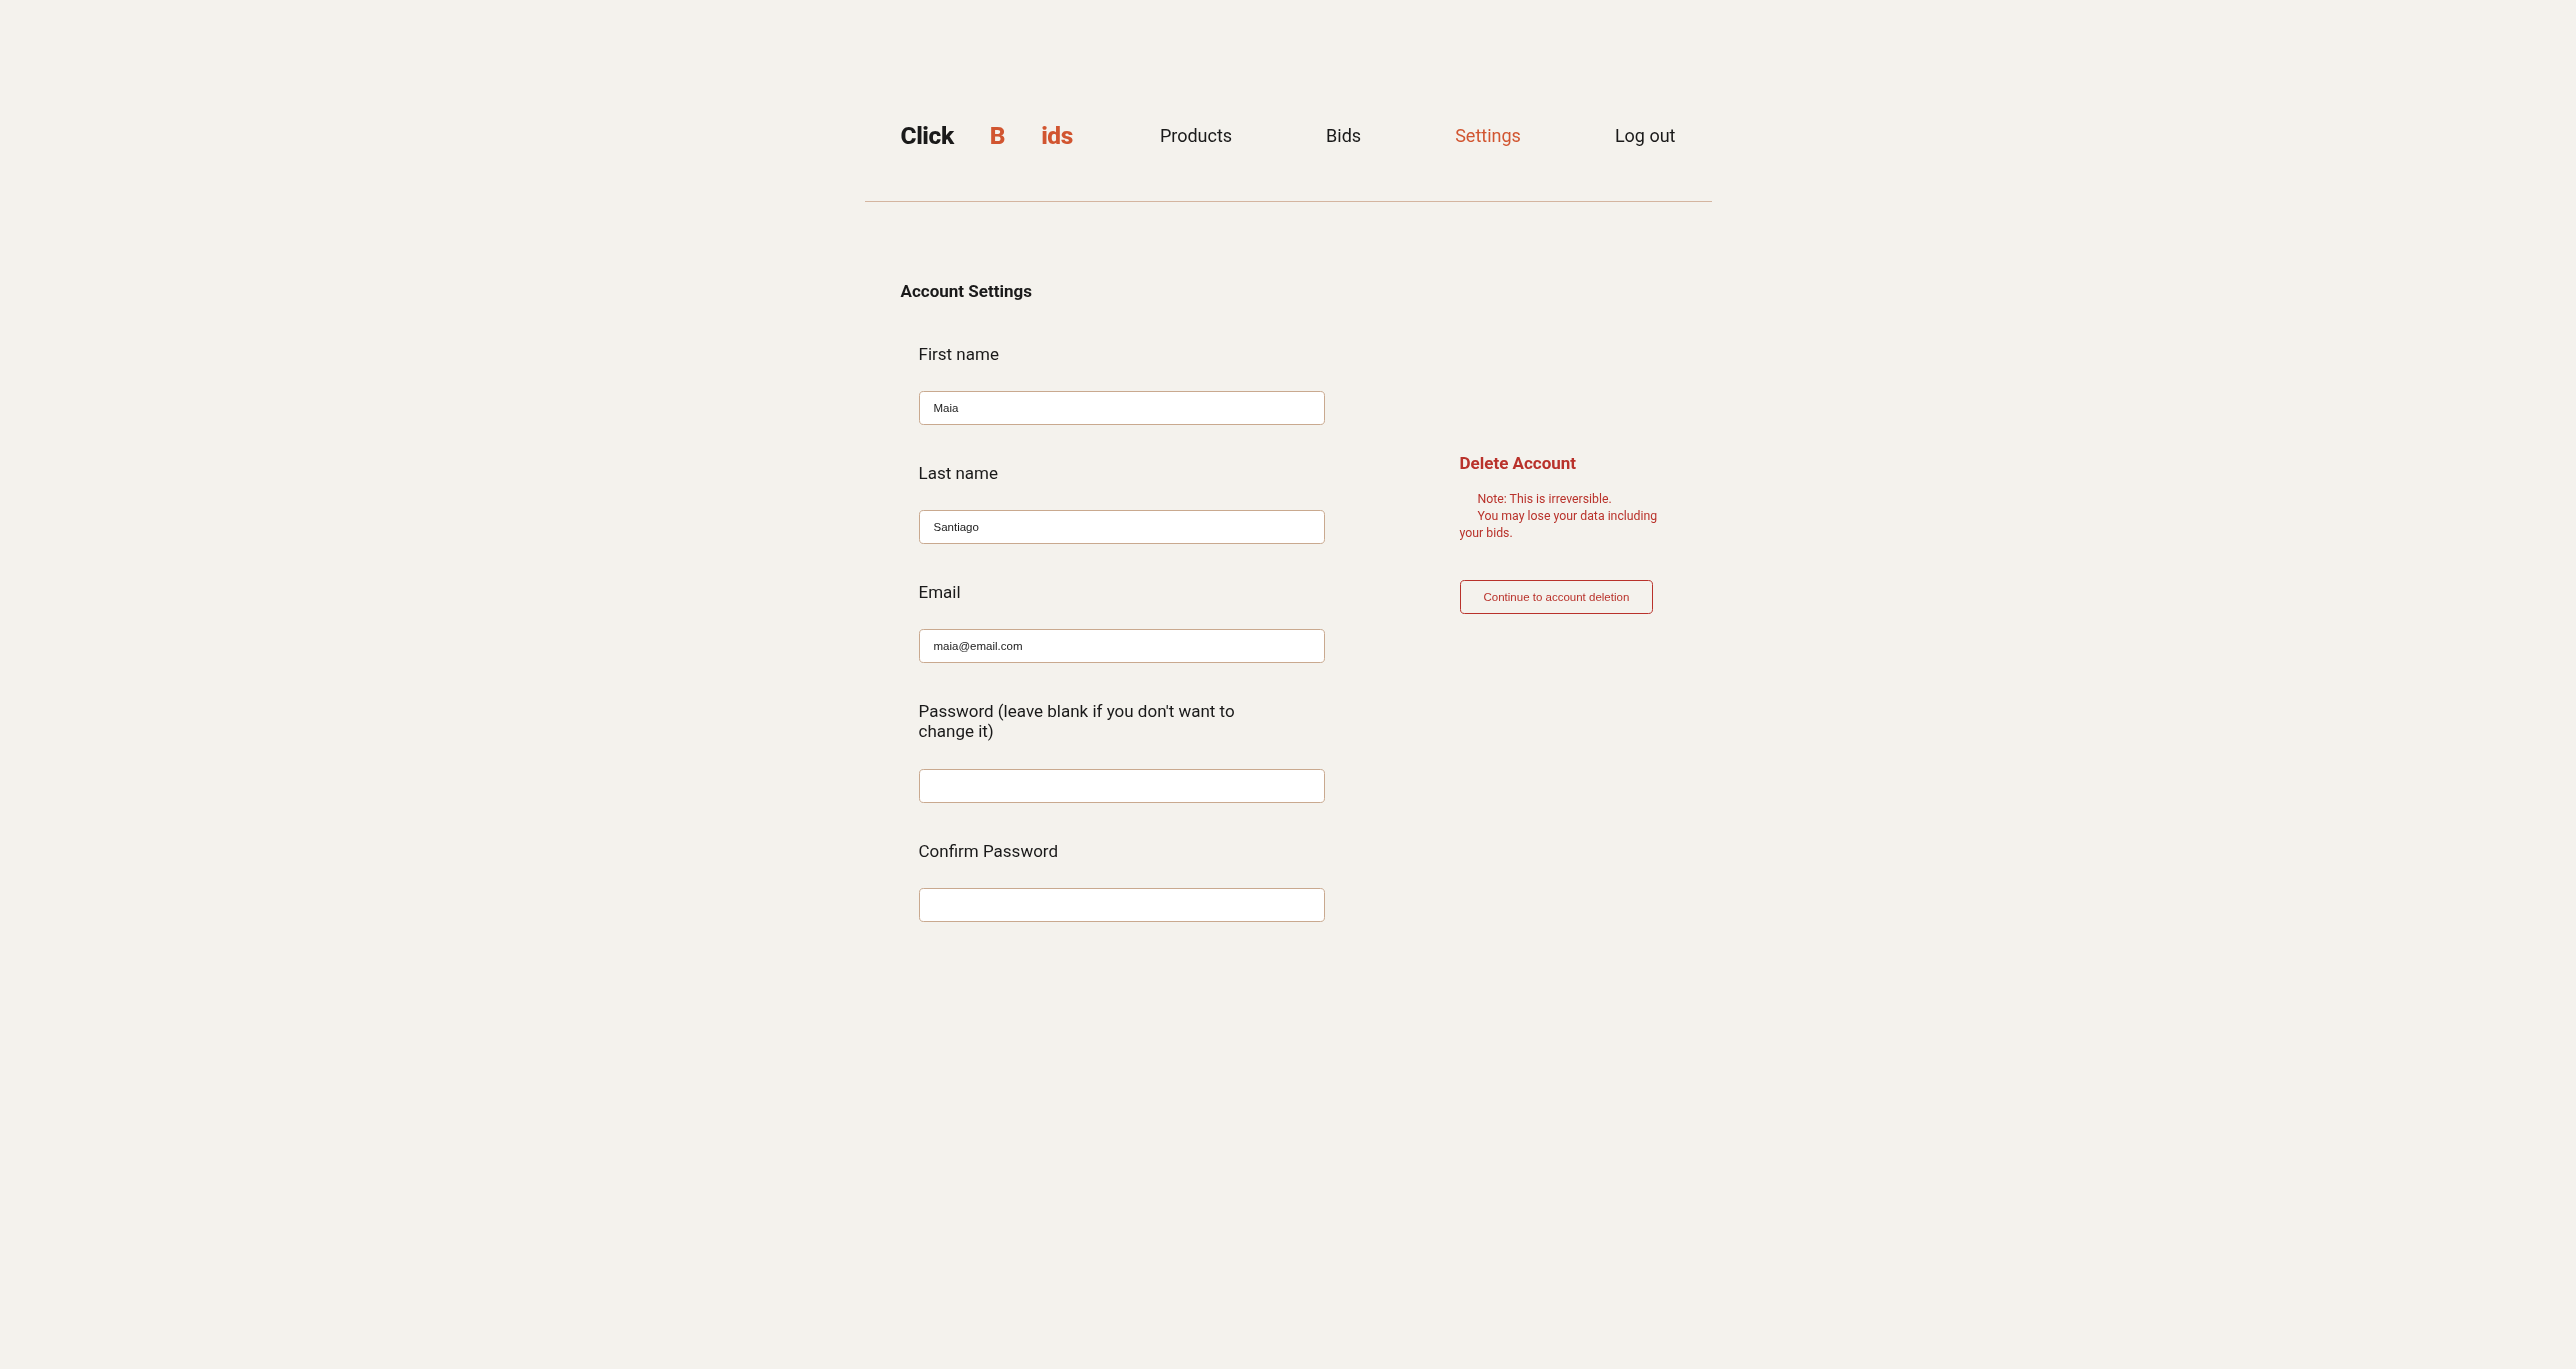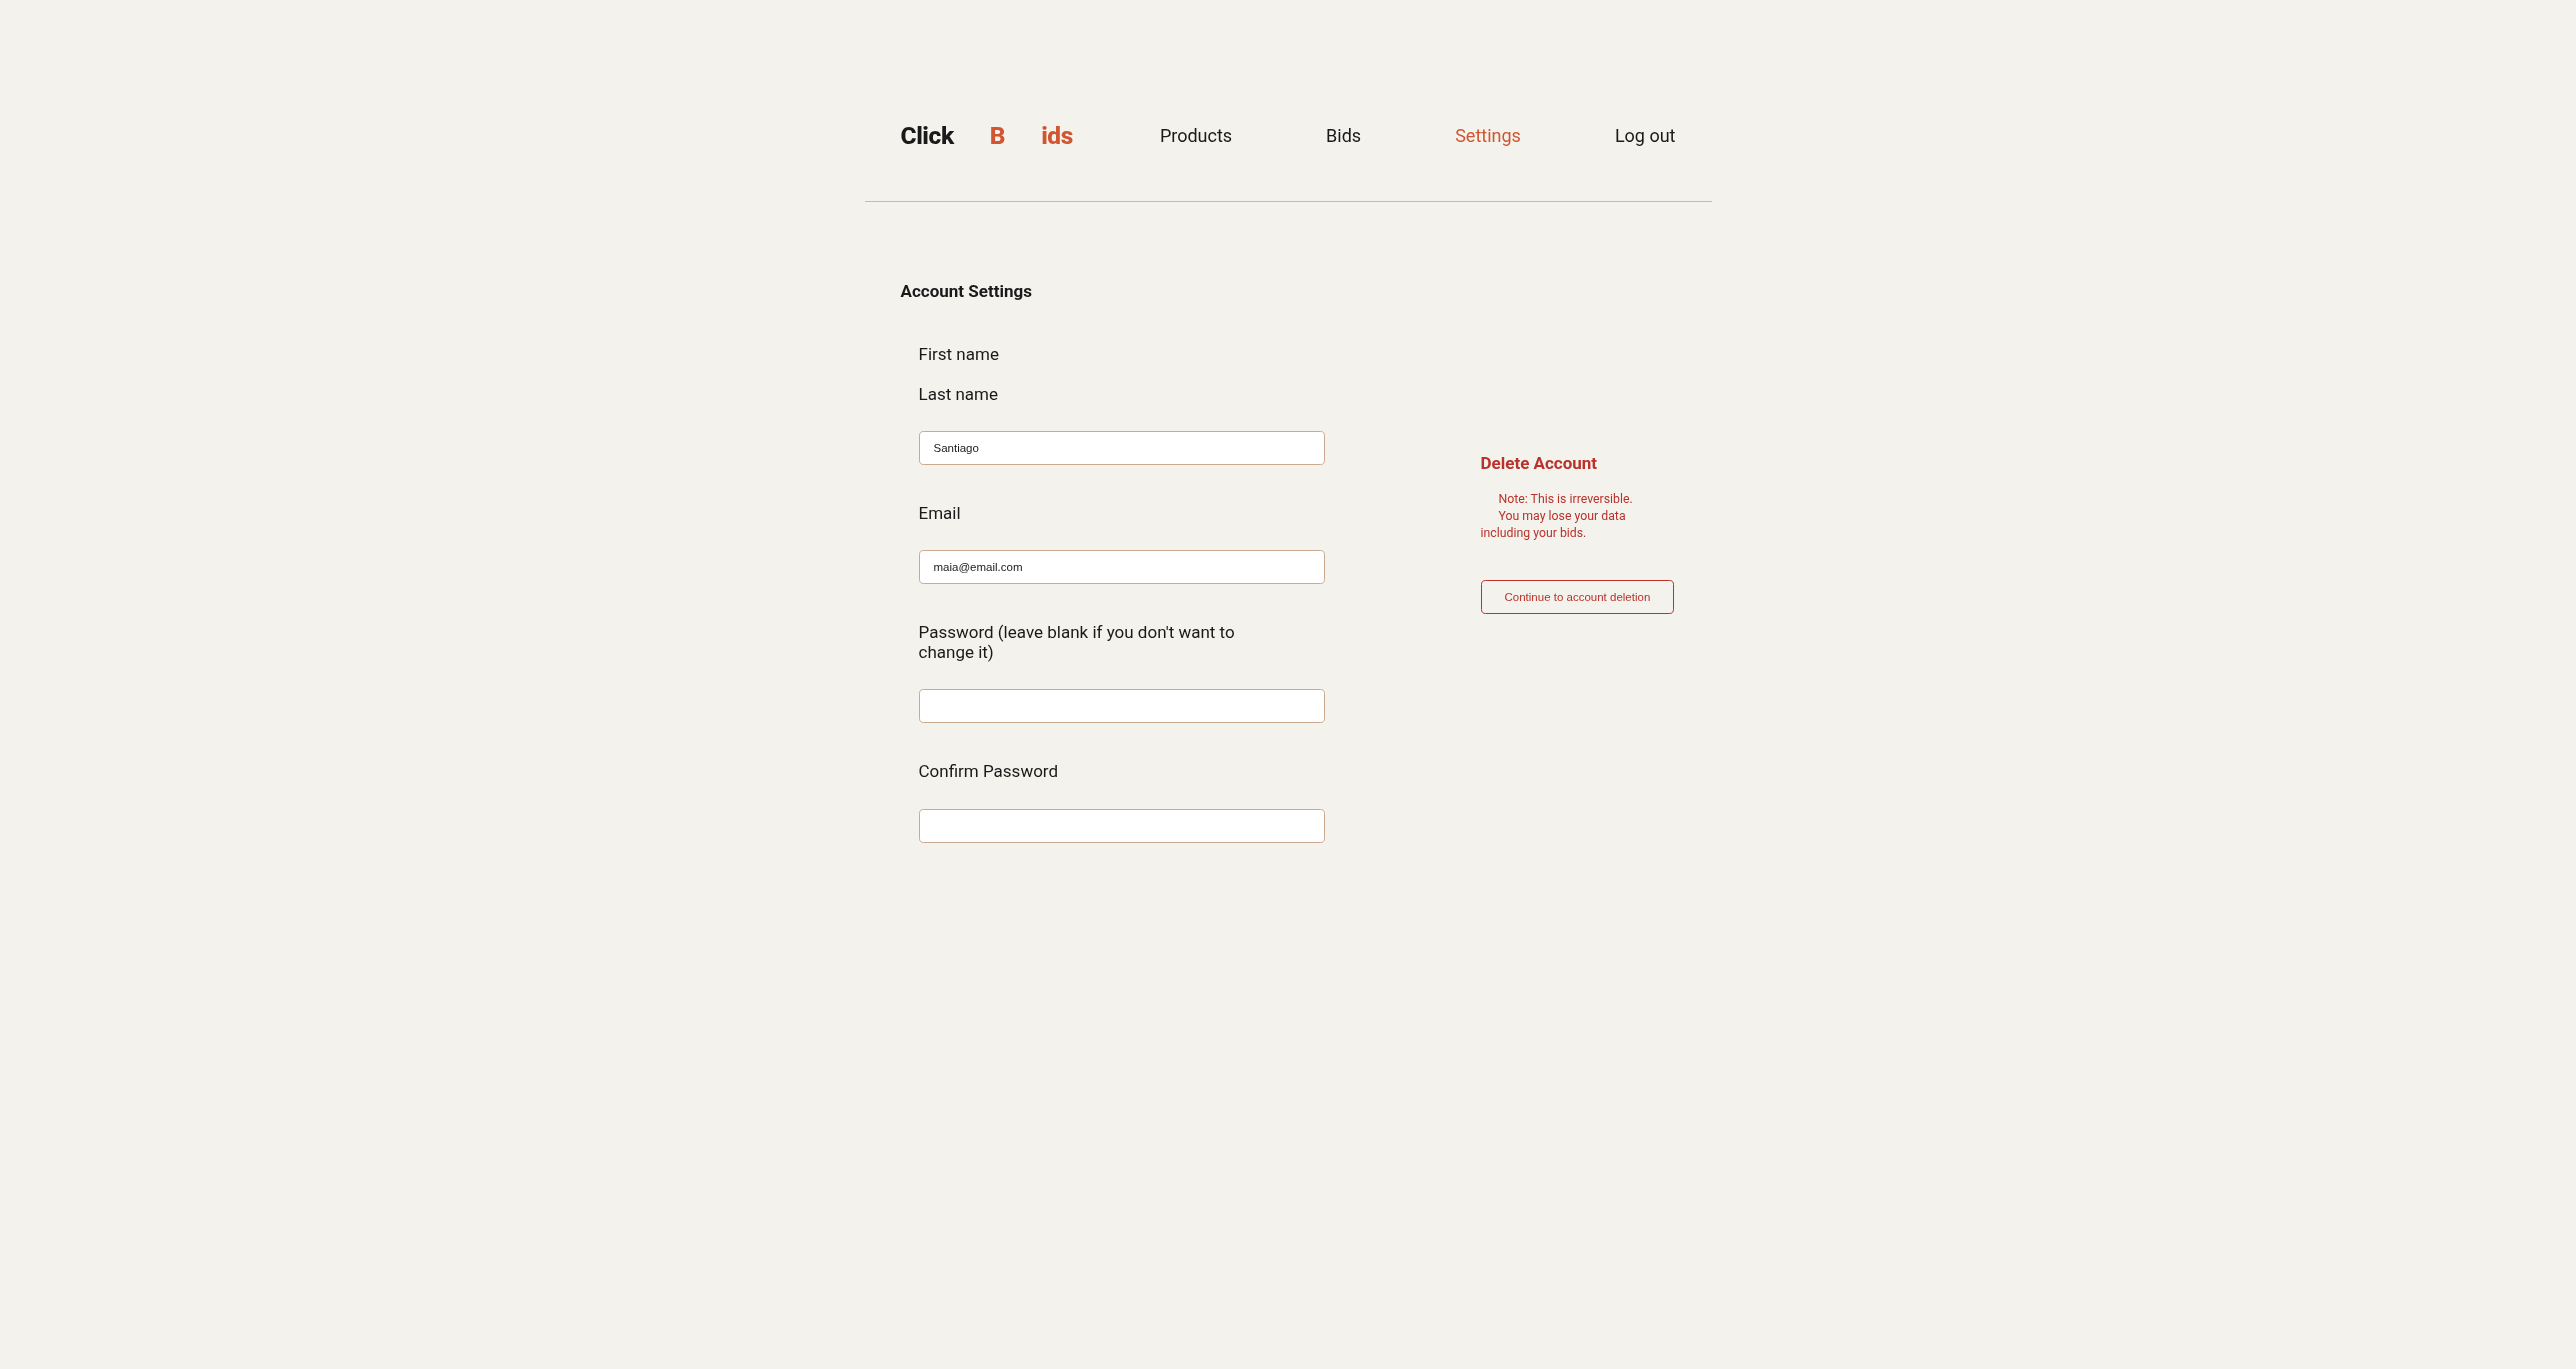--- a/index.html
+++ b/index.html
@@ -62,21 +62,21 @@
       text-decoration: none;
     }
 
     .nav-item.active {
       color: #d15530;
     }
 
     .main {
       display: flex;
       padding-top: 24.5px;
-      gap: 102px;
+      gap: 81px;
     }
 
     .settings-column {
       flex: 0 0 442px;
     }
 
     .page-title {
       font-size: 17px;
       font-weight: 700;
       margin-bottom: 43px;
@@ -161,20 +161,21 @@
       <a class="nav-item">Log out</a>
     </nav>
   </header>
 
   <main class="main">
     <section class="settings-column">
       <h1 class="page-title">Account Settings</h1>
 
       <div class="form-group">
         <label class="form-label">First name</label>
+        <input type="text" class="form-input" value="Maia" style="">
       </div>
 
       <div class="form-group">
         <label class="form-label">Last name</label>
         <input type="text" class="form-input" value="Santiago" style="">
       </div>
 
       <div class="form-group">
         <label class="form-label">Email</label>
         <input type="email" class="form-input" value="maia@email.com" style="">

